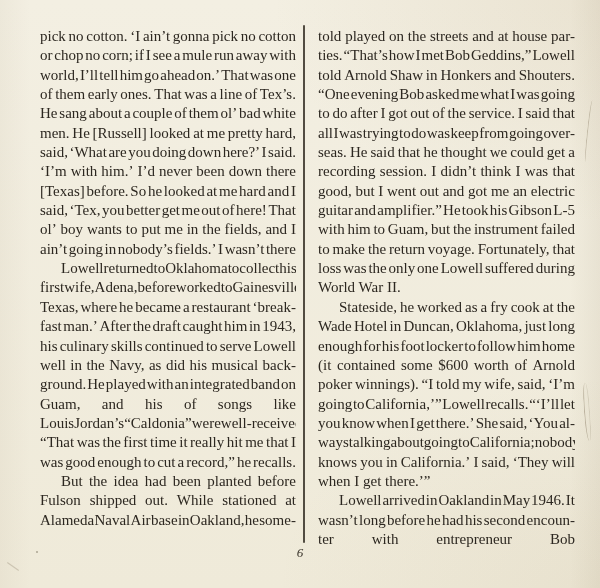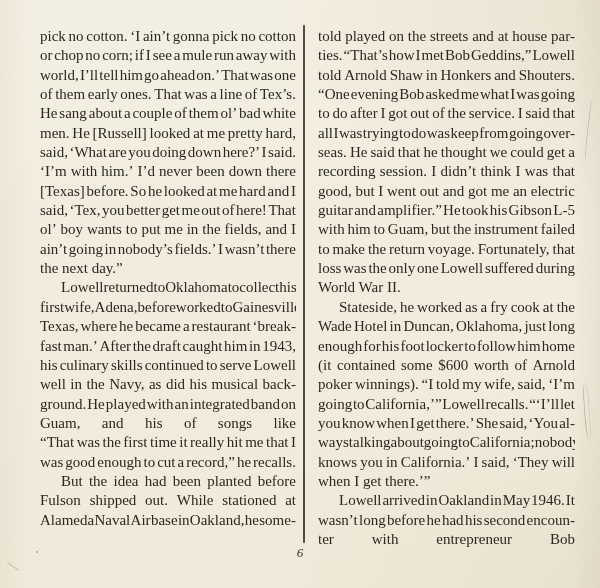--- a/index.html
+++ b/index.html
@@ -47,29 +47,29 @@
       <div class="line"><span>world,</span><span>I’ll</span><span>tell</span><span>him</span><span>go</span><span>ahead</span><span>on.’</span><span>That</span><span>was</span><span>one</span></div>
       <div class="line"><span>of</span><span>them</span><span>early</span><span>ones.</span><span>That</span><span>was</span><span>a</span><span>line</span><span>of</span><span>Tex’s.</span></div>
       <div class="line"><span>He</span><span>sang</span><span>about</span><span>a</span><span>couple</span><span>of</span><span>them</span><span>ol’</span><span>bad</span><span>white</span></div>
       <div class="line"><span>men.</span><span>He</span><span>[Russell]</span><span>looked</span><span>at</span><span>me</span><span>pretty</span><span>hard,</span></div>
       <div class="line"><span>said,</span><span>‘What</span><span>are</span><span>you</span><span>doing</span><span>down</span><span>here?’</span><span>I</span><span>said.</span></div>
       <div class="line"><span>‘I’m</span><span>with</span><span>him.’</span><span>I’d</span><span>never</span><span>been</span><span>down</span><span>there</span></div>
       <div class="line"><span>[Texas]</span><span>before.</span><span>So</span><span>he</span><span>looked</span><span>at</span><span>me</span><span>hard</span><span>and</span><span>I</span></div>
       <div class="line"><span>said,</span><span>‘Tex,</span><span>you</span><span>better</span><span>get</span><span>me</span><span>out</span><span>of</span><span>here!</span><span>That</span></div>
       <div class="line"><span>ol’</span><span>boy</span><span>wants</span><span>to</span><span>put</span><span>me</span><span>in</span><span>the</span><span>fields,</span><span>and</span><span>I</span></div>
       <div class="line"><span>ain’t</span><span>going</span><span>in</span><span>nobody’s</span><span>fields.’</span><span>I</span><span>wasn’t</span><span>there</span></div>
-      <div class="line flush">the next day.”</div>
       <div class="line indent"><span>Lowell</span><span>returned</span><span>to</span><span>Oklahoma</span><span>to</span><span>collect</span><span>his</span></div>
       <div class="line"><span>first</span><span>wife,</span><span>Adena,</span><span>before</span><span>worked</span><span>to</span><span>Gainesville,</span></div>
       <div class="line"><span>Texas,</span><span>where</span><span>he</span><span>became</span><span>a</span><span>restaurant</span><span>‘break-</span></div>
       <div class="line"><span>fast</span><span>man.’</span><span>After</span><span>the</span><span>draft</span><span>caught</span><span>him</span><span>in</span><span>1943,</span></div>
       <div class="line"><span>his</span><span>culinary</span><span>skills</span><span>continued</span><span>to</span><span>serve</span><span>Lowell</span></div>
       <div class="line"><span>well</span><span>in</span><span>the</span><span>Navy,</span><span>as</span><span>did</span><span>his</span><span>musical</span><span>back-</span></div>
       <div class="line"><span>ground.</span><span>He</span><span>played</span><span>with</span><span>an</span><span>integrated</span><span>band</span><span>on</span></div>
       <div class="line"><span>Guam,</span><span>and</span><span>his</span><span>of</span><span>songs</span><span>like</span></div>
+      <div class="line"><span>Louis</span><span>Jordan’s</span><span>“Caldonia”</span><span>were</span><span>well-received.</span></div>
       <div class="line"><span>“That</span><span>was</span><span>the</span><span>first</span><span>time</span><span>it</span><span>really</span><span>hit</span><span>me</span><span>that</span><span>I</span></div>
       <div class="line"><span>was</span><span>good</span><span>enough</span><span>to</span><span>cut</span><span>a</span><span>record,”</span><span>he</span><span>recalls.</span></div>
       <div class="line indent"><span>But</span><span>the</span><span>idea</span><span>had</span><span>been</span><span>planted</span><span>before</span></div>
       <div class="line"><span>Fulson</span><span>shipped</span><span>out.</span><span>While</span><span>stationed</span><span>at</span></div>
       <div class="line"><span>Alameda</span><span>Naval</span><span>Air</span><span>base</span><span>in</span><span>Oakland,</span><span>he</span><span>some-</span></div>
     </div>
   <div class="divider"></div>
   <div class="col col-right">
       <div class="line"><span>told</span><span>played</span><span>on</span><span>the</span><span>streets</span><span>and</span><span>at</span><span>house</span><span>par-</span></div>
       <div class="line"><span>ties.</span><span>“That’s</span><span>how</span><span>I</span><span>met</span><span>Bob</span><span>Geddins,”</span><span>Lowell</span></div>

